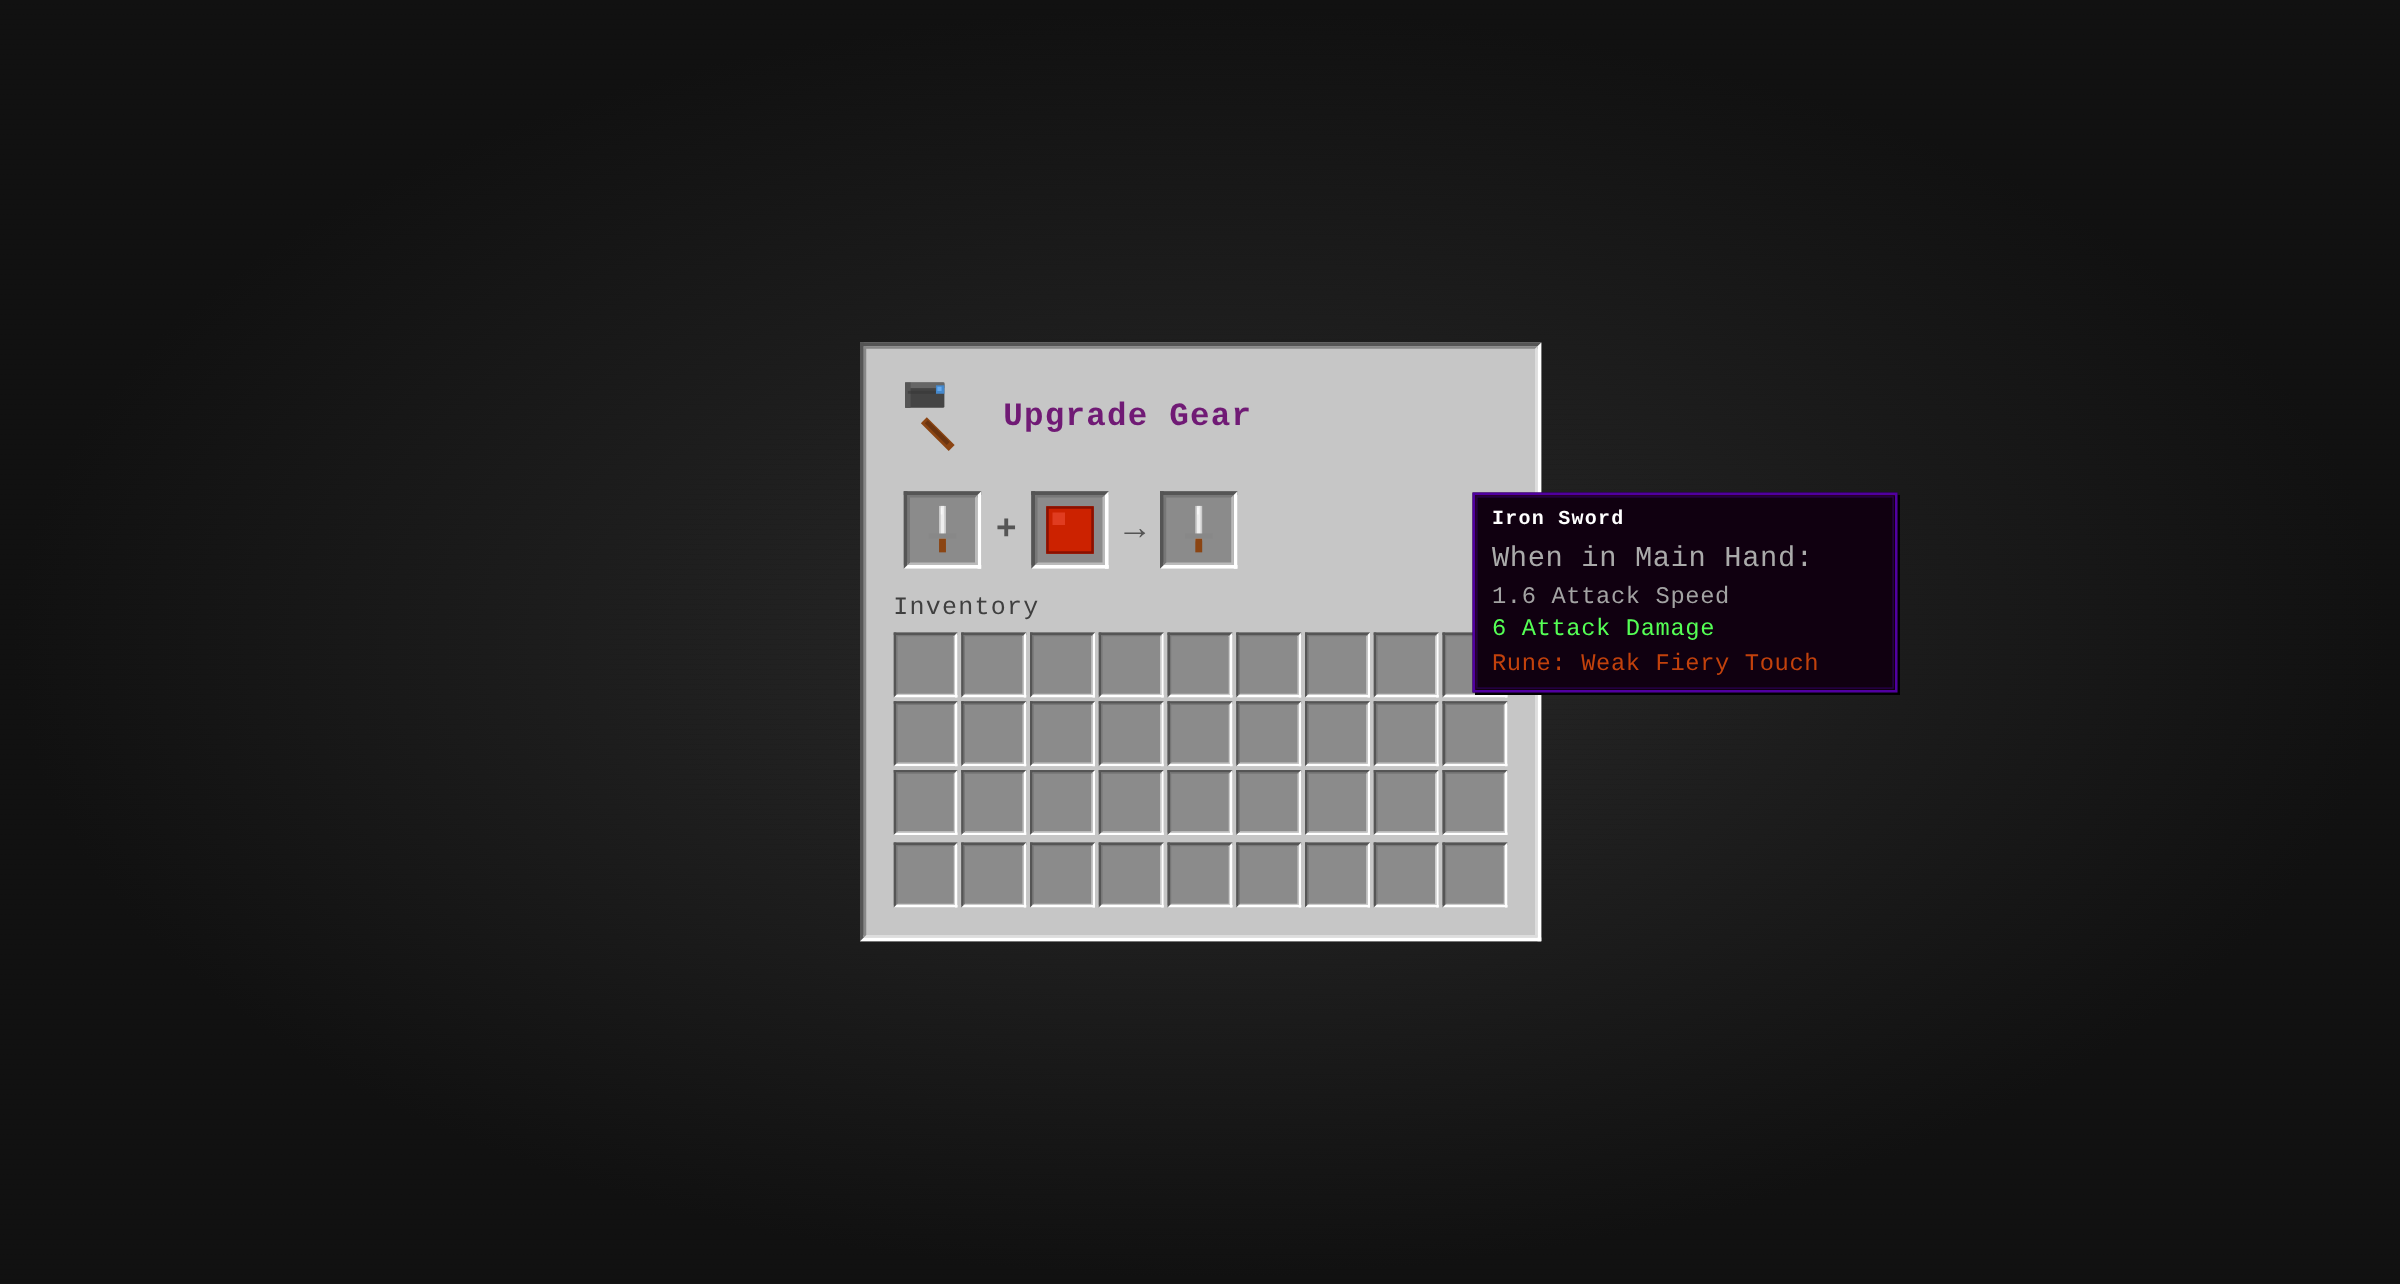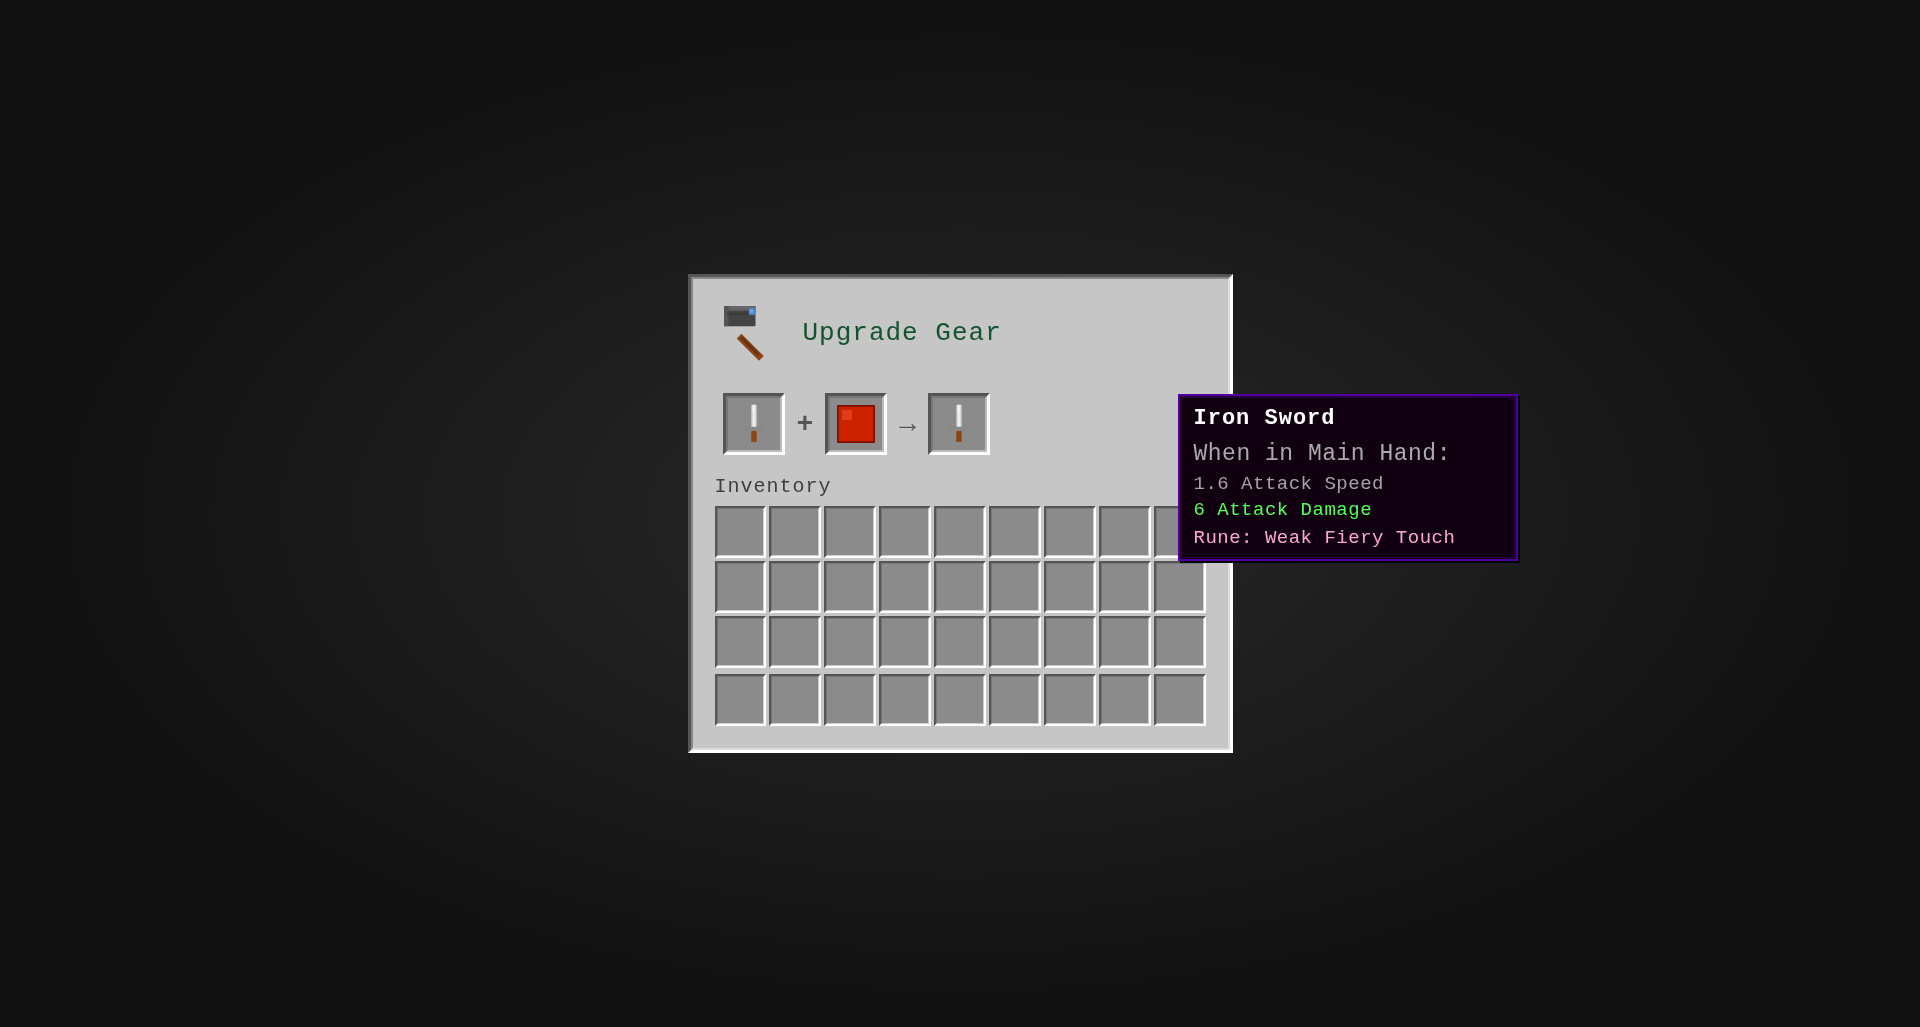--- a/index.html
+++ b/index.html
@@ -72,22 +72,22 @@
 
     .hammer-icon {
       width: 72px;
       height: 72px;
       flex-shrink: 0;
     }
 
     .panel-title {
       font-family: 'Minecraft', 'Courier New', monospace;
       font-size: 26px;
-      color: #14532d;
-      font-weight: normal;
+      color: #701a75;
+      font-weight: bold;
       letter-spacing: 1px;
     }
 
     
     .crafting-row {
       display: flex;
       align-items: center;
       gap: 12px;
       margin-bottom: 20px;
       padding-left: 8px;
@@ -182,21 +182,21 @@
     .tooltip::before {
       content: '';
       position: absolute;
       inset: 1px;
       border: 1px solid #2a0050;
       pointer-events: none;
     }
 
     .tooltip-title {
       font-family: 'Courier New', monospace;
-      font-size: 22px;
+      font-size: 16px;
       color: #ffffff;
       margin-bottom: 10px;
       letter-spacing: 1px;
       font-weight: bold;
     }
 
     .tooltip-main-hand {
       font-family: 'Courier New', monospace;
       font-size: 23px;
       color: #aaaaaa;
@@ -216,21 +216,21 @@
       font-family: 'Courier New', monospace;
       font-size: 19px;
       color: #55ff55;
       margin-bottom: 6px;
       letter-spacing: 0.5px;
     }
 
     .tooltip-rune {
       font-family: 'Courier New', monospace;
       font-size: 19px;
-      color: #f9a8d4;
+      color: #c2410c;
       letter-spacing: 0.5px;
     }
 
     
     .sword-svg {
       width: 44px;
       height: 44px;
     }
 
     

